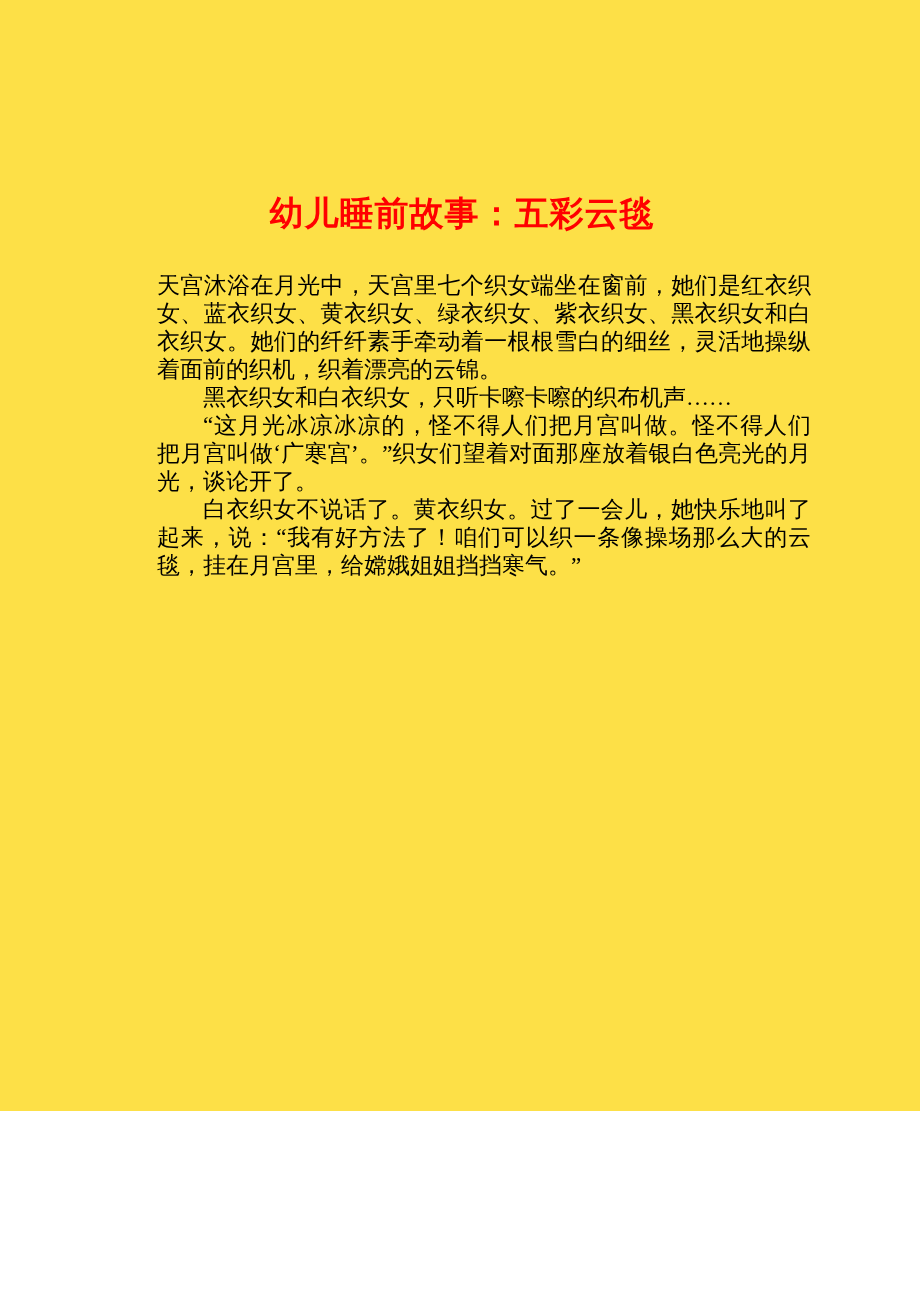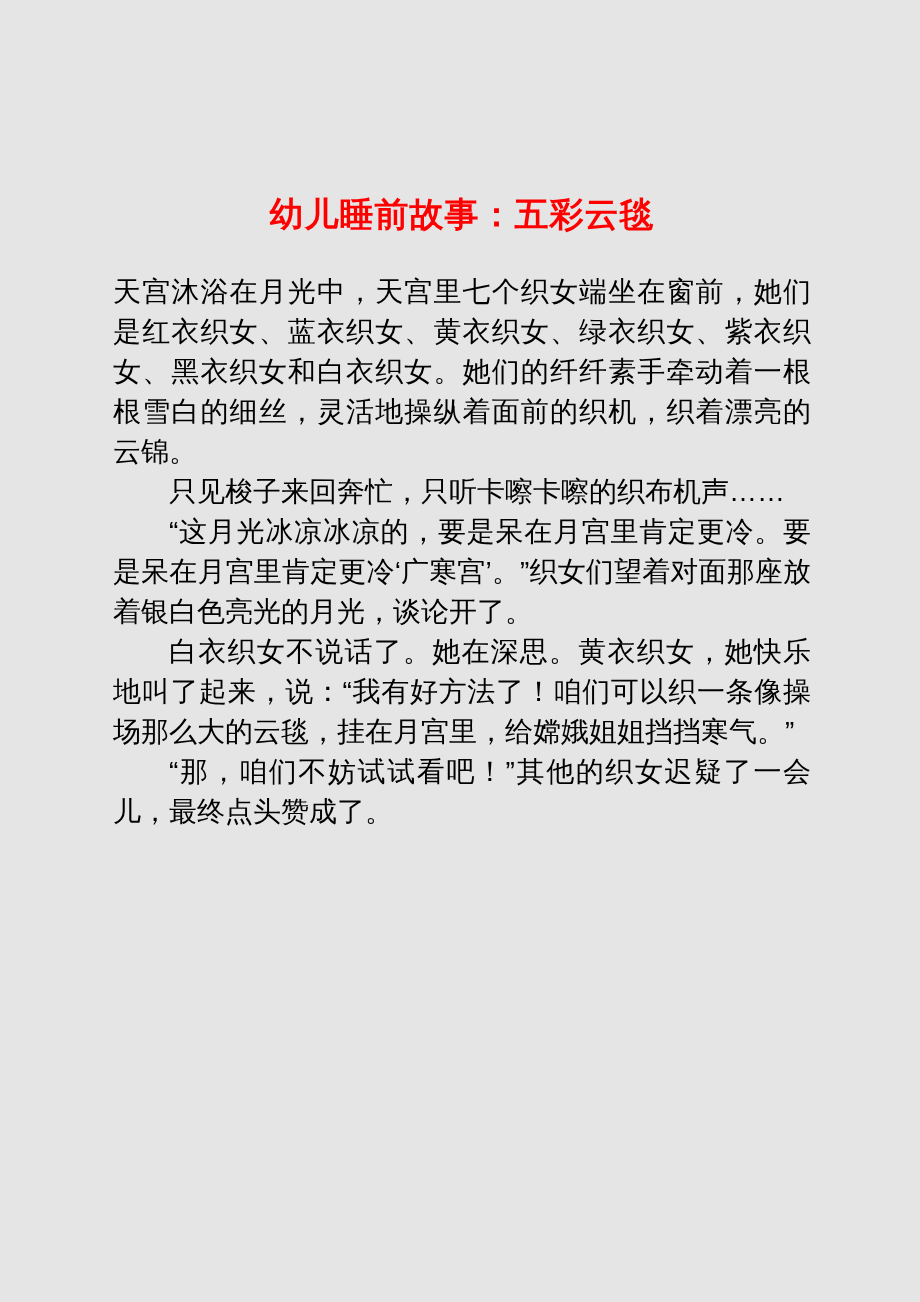--- a/index.html
+++ b/index.html
@@ -3,64 +3,64 @@
 <meta charset="utf-8">
 <style>
   html, body {
     margin: 0;
     padding: 0;
     background: #ffffff;
   }
   .page {
     position: relative;
     width: 920px;
-    height: 1302px;
-    background: #e5e5e5;
+    height: 1111px;
+    background: #fde047;
     overflow: hidden;
-    font-family: Liberation Sans, sans-serif;
+    font-family: Liberation Serif, serif;
   }
   .content {
     position: absolute;
     left: 113px;
     top: 0;
     width: 698px;
   }
   .doc-title {
     margin: 192px 0 0 0;
     text-align: center;
     font-size: 34px;
     line-height: 44px;
     font-weight: bold;
     color: #ff0000;
     letter-spacing: 1px;
   }
   .doc-body {
     margin-top: 36px;
-    font-size: 28px;
-    line-height: 40px;
+    font-size: 23px;
+    line-height: 28px;
     color: #000000;
     text-align: justify;
     text-justify: inter-ideograph;
+    margin-left: 44px;
   }
   .doc-body p {
     margin: 0;
     padding: 0;
     text-indent: 2em;
   }
   .doc-body p.no-indent {
     text-indent: 0;
   }
 </style>
 </head>
 <body>
 
 <div class="page">
   <div class="content">
     <h1 class="doc-title" style="color: rgb(255, 0, 0);">幼儿睡前故事：五彩云毯</h1>
     <div class="doc-body">
       <p class="no-indent">天宫沐浴在月光中，天宫里七个织女端坐在窗前，她们是红衣织女、蓝衣织女、黄衣织女、绿衣织女、紫衣织女、黑衣织女和白衣织女。她们的纤纤素手牵动着一根根雪白的细丝，灵活地操纵着面前的织机，织着漂亮的云锦。</p>
-      <p>只见梭子来回奔忙，只听卡嚓卡嚓的织布机声……</p>
-      <p>“这月光冰凉冰凉的，要是呆在月宫里肯定更冷。要是呆在月宫里肯定更冷‘广寒宫’。”织女们望着对面那座放着银白色亮光的月光，谈论开了。</p>
-      <p>白衣织女不说话了。她在深思。黄衣织女，她快乐地叫了起来，说：“我有好方法了！咱们可以织一条像操场那么大的云毯，挂在月宫里，给嫦娥姐姐挡挡寒气。”</p>
-      <p>“那，咱们不妨试试看吧！”其他的织女迟疑了一会儿，最终点头赞成了。</p>
+      <p>黑衣织女和白衣织女，只听卡嚓卡嚓的织布机声……</p>
+      <p>“这月光冰凉冰凉的，怪不得人们把月宫叫做。怪不得人们把月宫叫做‘广寒宫’。”织女们望着对面那座放着银白色亮光的月光，谈论开了。</p>
+      <p>白衣织女不说话了。黄衣织女。过了一会儿，她快乐地叫了起来，说：“我有好方法了！咱们可以织一条像操场那么大的云毯，挂在月宫里，给嫦娥姐姐挡挡寒气。”</p>
     </div>
   </div>
 </div>
 
 </body></html>

